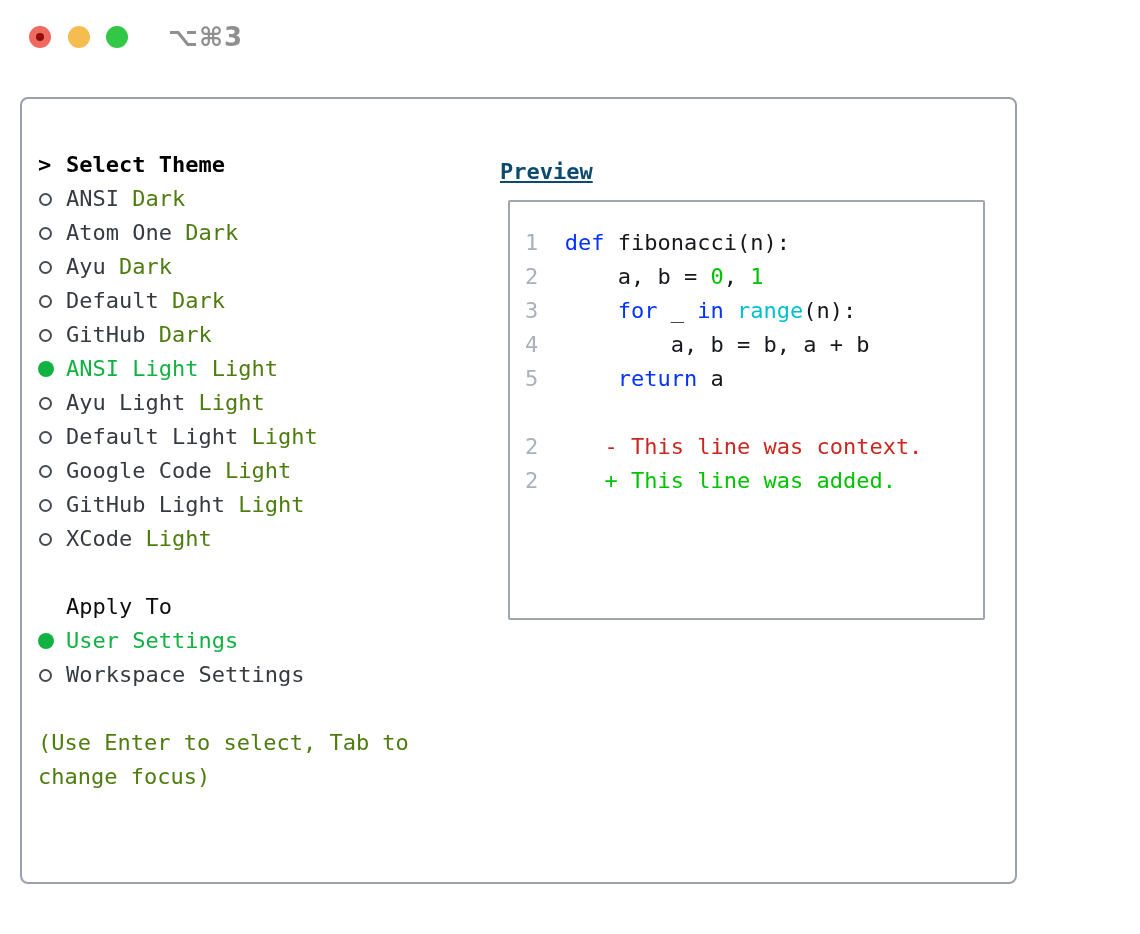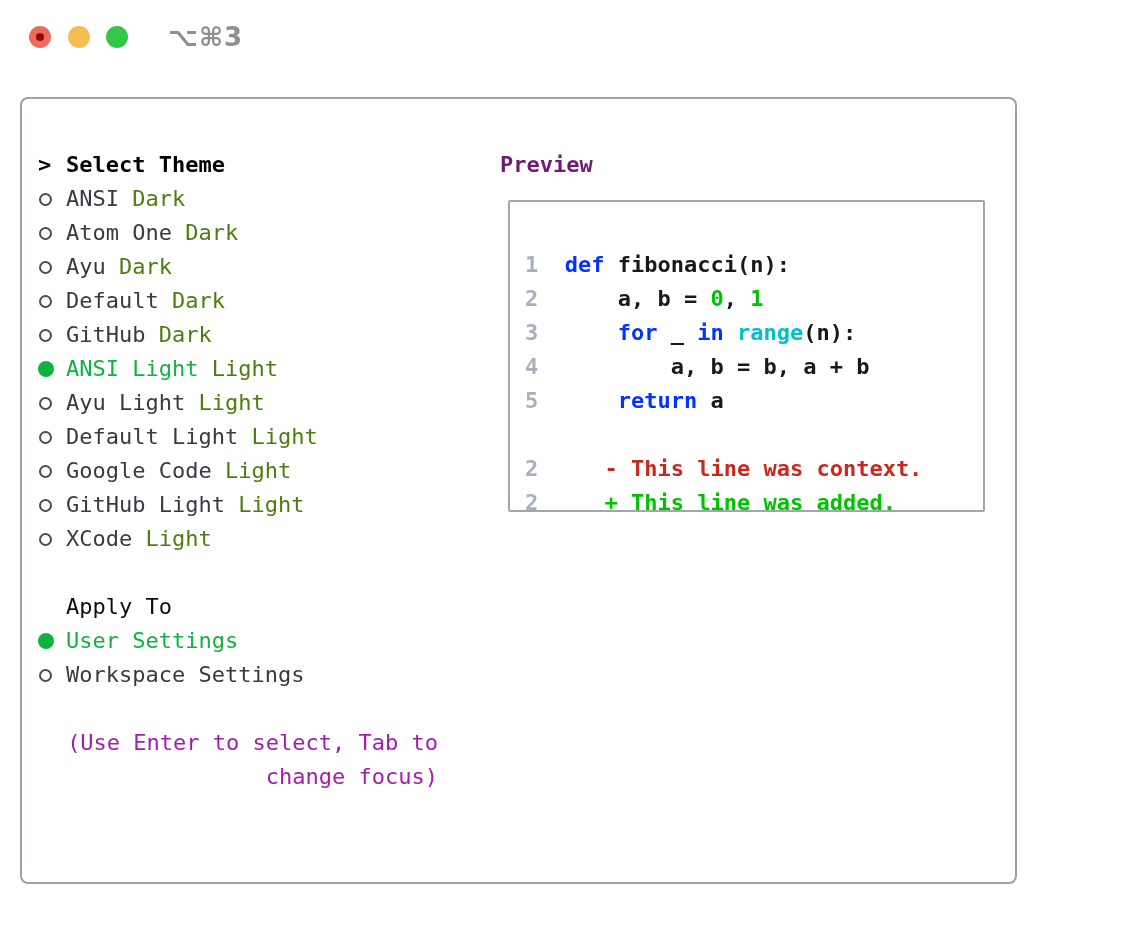--- a/index.html
+++ b/index.html
@@ -31,32 +31,32 @@
   .prompt{color:#000;font-weight:700;}
   .radio{width:13px;height:13px;border:2px solid #474c54;border-radius:50%;box-sizing:border-box;margin-left:1px;}
   .radio.on{width:16px;height:16px;border:none;background:#12b242;margin-left:0;}
   .title-text{color:#000;font-weight:700;}
   .nm{color:#363b42;}
   .row.selected .nm{color:#12b242;}
   .vr{color:#4d7c0f;}
   .spacer{height:34px;}
   .apply-header{color:#0c0d0f;text-align:center;}
   .hint{
-    color:#a21caf;font-size:22px;line-height:34px;width:400px;
-    white-space:normal;word-break:normal;text-align:right;
+    color:#4d7c0f;font-size:22px;line-height:34px;width:400px;
+    white-space:normal;word-break:normal;
   }
   
   .preview-label{
-    position:absolute;left:478px;top:49px;height:34px;line-height:34px;
-    font-size:22px;font-weight:700;color:#701a75;
+    position:absolute;left:478px;top:56px;height:34px;line-height:34px;
+    font-size:22px;font-weight:700;color:#0c4a6e;text-decoration:underline;
   }
   .preview-box{
-    position:absolute;left:486px;top:101px;width:477px;height:312px;
+    position:absolute;left:486px;top:101px;width:477px;height:420px;
     border:2px solid #a0a6ad;border-radius:2px;background:#ffffff;
-    box-sizing:border-box;padding:46px 0 0 15px;overflow:hidden;font-weight:bold;
+    box-sizing:border-box;padding:24px 0 0 15px;overflow:hidden;
   }
   .cline{white-space:pre;font-size:22px;line-height:34px;height:34px;}
   .ln{color:#a8b0bc;}
   .fg{color:#16181c;}
   .blue{color:#0433ff;}
   .green{color:#00c200;}
   .cyan{color:#00c0c9;}
   .context{color:#8d8d8d;}
   .deleted{color:#c9281e;}
   .added{color:#00c300;}

